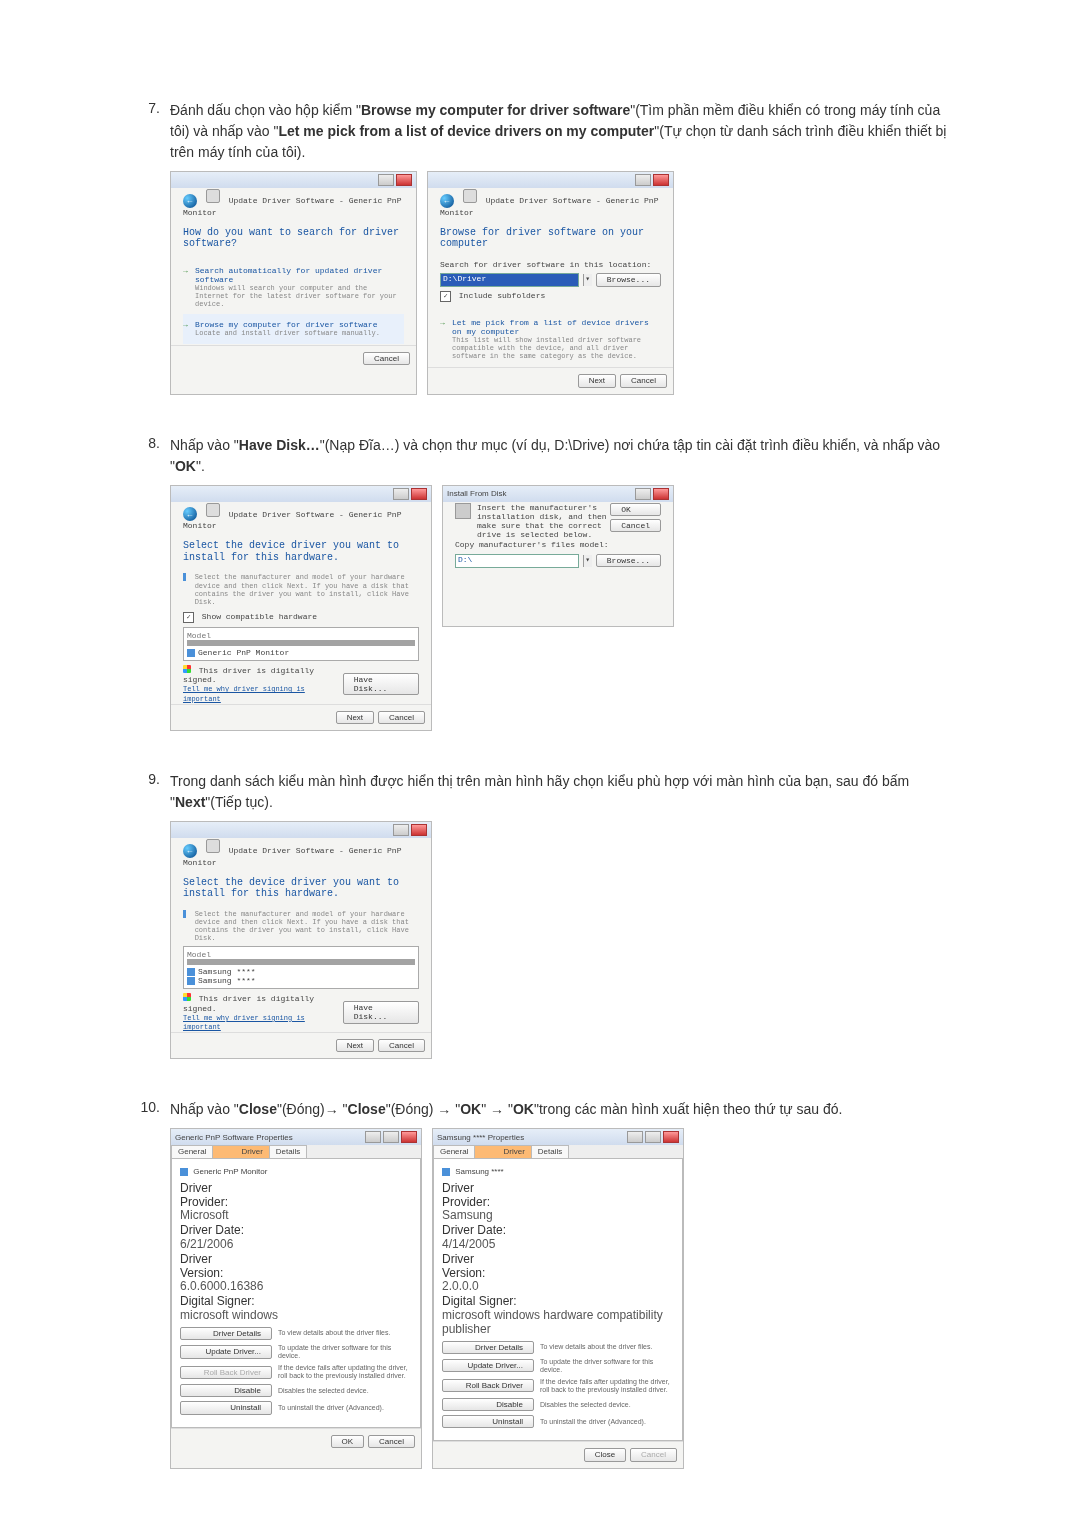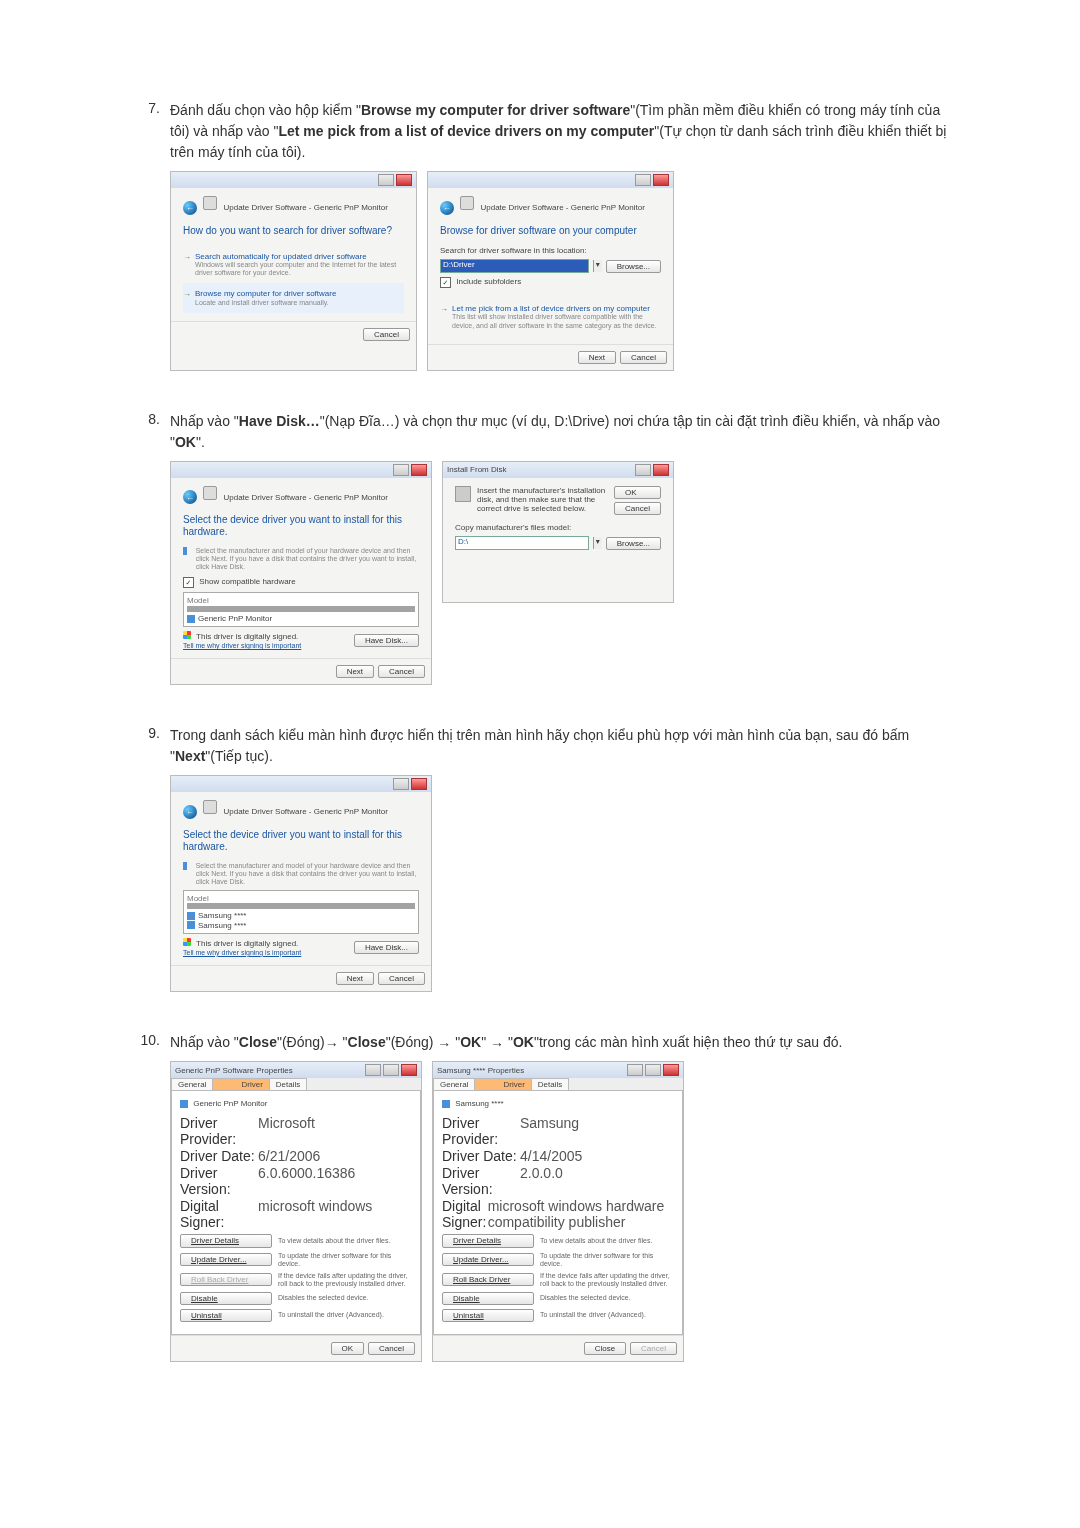--- a/index.html
+++ b/index.html
@@ -64,21 +64,21 @@
   .back-btn {
     width:14px;height:14px;border-radius:50%;
     background: radial-gradient(circle at 30% 30%, #6cf,#048);
     display:inline-flex;align-items:center;justify-content:center;
     color:#fff;margin-right:4px;
   }
   .minibtn {
     width:12px;height:12px;border-radius:2px;border:1px solid #999;
     background:#ddd;display:inline-block;margin-right:4px;
   }
-  .dlg-body { padding: 8px 12px; }
+  .dlg-body { padding: 1px 12px; font-family: Liberation Mono, monospace; }
   .heading-blue { color:#1a56a3; font-size:10px; margin-bottom:10px; }
   .opt {
     display:block;
     padding:6px 0 6px 12px;
     position:relative;
   }
   .opt::before {
     content:"→";
     position:absolute;left:0;top:6px;
     color:#3a8a3a;font-size:8px;
@@ -133,25 +133,25 @@
   }
   .link-green { color:#1a56a3; text-decoration:underline; font-size:7px;}
   .tab-row { display:flex; background:#eee;}
   .tab {
     border:1px solid #bbb;border-bottom:none;
     padding:1px 6px;font-size:8px;background:#f8f8f8;
     margin-right:-1px;
   }
   .tab.active { background:#fdba74;padding-left:28px;}
   .props-body { background:#fff;border:1px solid #bbb;padding:8px;}
-  .kv { display:flex; font-size:14px; margin:1px 0;}
+  .kv { display:flex; font-size:12px; margin:1px 0;flex-direction:column;}
   .kv .k { width:78px; color:#333;}
   .kv .v { color:#555;}
   .action-row { display:flex; align-items:center; gap:6px; margin:4px 0;}
-  .action-row .btn { width:70px; text-align:left;text-decoration:underline;}
+  .action-row .btn { width:70px; text-align:right;}
   .action-row .desc { font-size:7px; color:#666; flex:1;}
 
   
   .w245 { width:245px; }
   .w260 { width:260px; }
   .w250 { width:250px; }
 </style>
 </head>
 <body>
 

